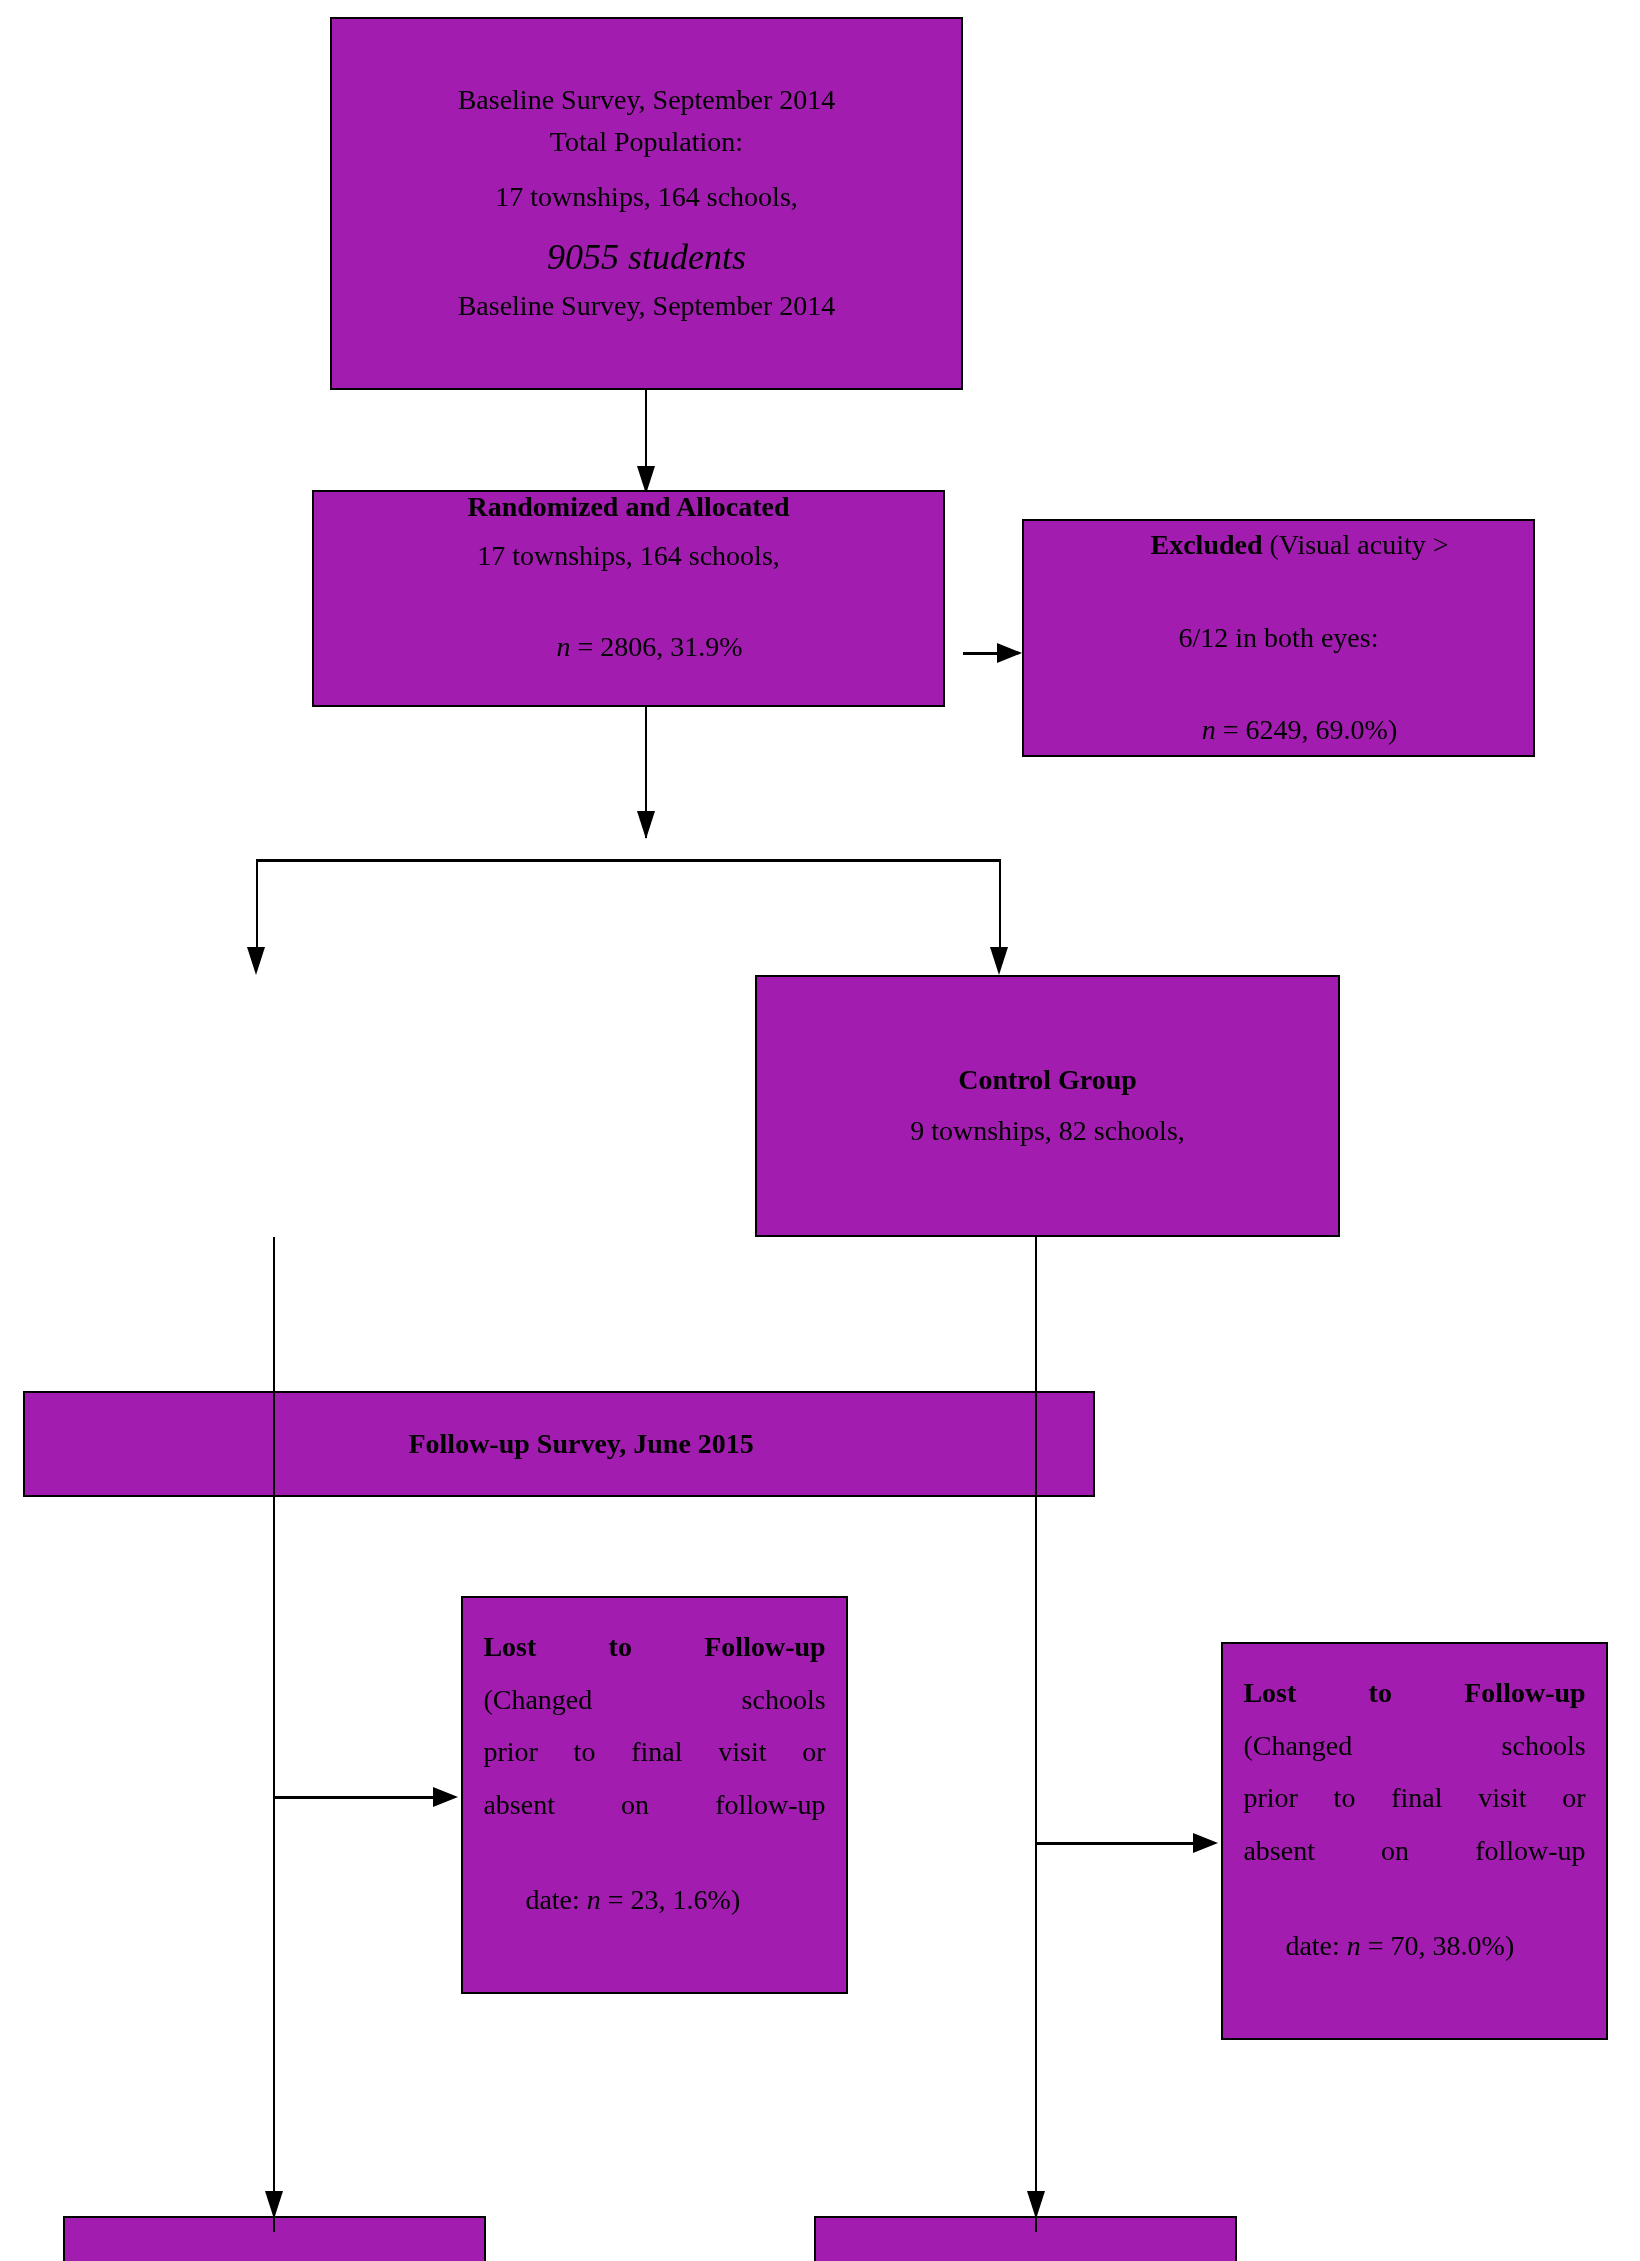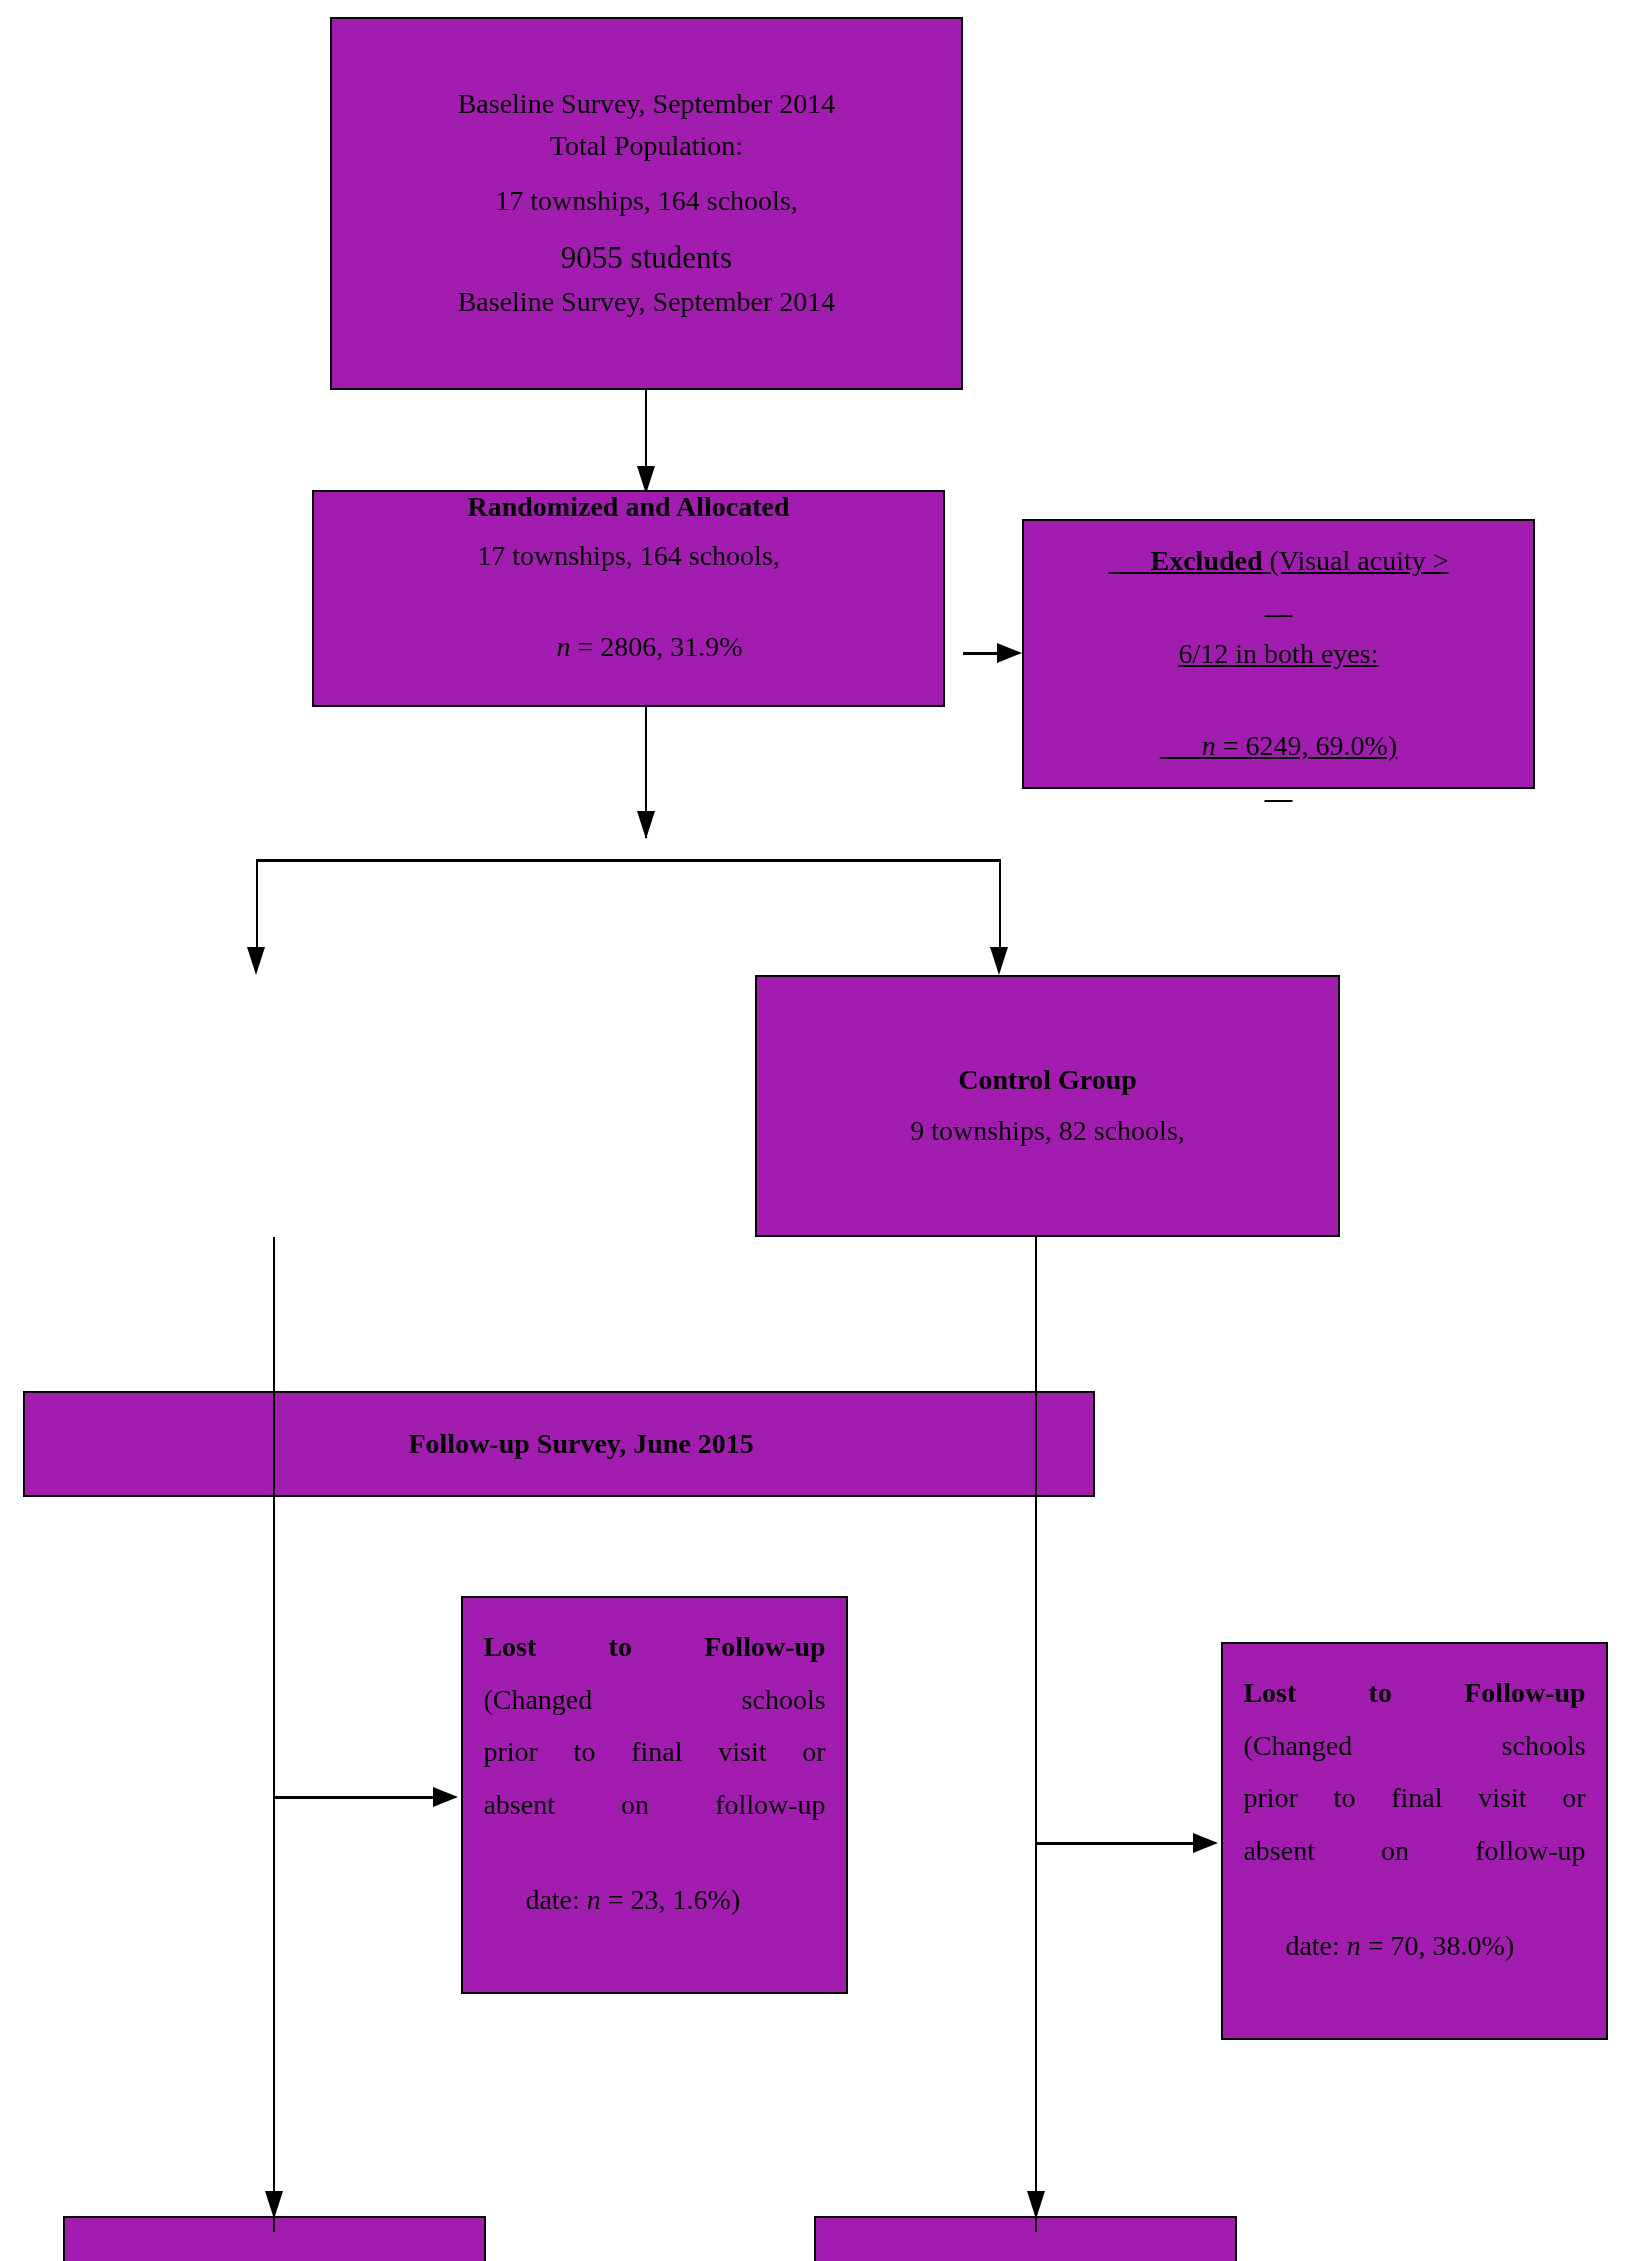--- a/index.html
+++ b/index.html
@@ -78,39 +78,39 @@
 </style>
 </head>
 <body>
 
 <div id="page">
 
   <div class="box" style="left:330px; top:16.7px; width:633px; height:373px; padding:0 27px;">
     <div class="line" style="font-size:28px;">Baseline Survey, September 2014</div>
     <div class="line" style="font-size:28px;">Total Population:</div>
     <div class="line" style="font-size:28px; margin-top:11.8px;">17 townships, 164 schools,</div>
-    <div class="line" style="font-size:31px; margin-top:11.8px;">9055 students</div>
+    <div class="line" style="font-size:36px; margin-top:11.8px;font-style:italic;">9055 students</div>
     <div class="line" style="font-size:28px;">Baseline Survey, September 2014</div>
   </div>
 
   <div class="vline" style="left:645px; top:390px; height:103px;"></div>
   <div class="arrow-down" style="left:637px; top:466px;"></div>
 
   <div class="box" style="left:312px; top:490px; width:633px; height:217px; padding:0 25px;">
     <div class="line b-top" style="font-size:28px;">Randomized and Allocated</div>
     <div class="line" style="font-size:28px; margin-top:6.3px;">17 townships, 164 schools,</div>
     <div class="line" style="font-size:28px; margin-top:6.3px;">
       <em class="nital">n</em><span> = 2806, 31.9%</span>
     </div>
   </div>
 
   <div class="hline" style="left:963px; top:652px; width:36px;"></div>
   <div class="arrow-right" style="left:997px; top:643px;"></div>
 
-  <div class="box" style="left:1022px; top:519px; width:513px; height:270px; padding:0 18px;text-decoration:underline;">
+  <div class="box" style="left:1022px; top:519px; width:513px; height:238px; padding:0 18px;">
     <div class="line" style="font-size:28px;">
       <span class="b-top">Excluded</span><span> (Visual acuity &gt;</span>
     </div>
     <div class="line" style="font-size:28px; margin-top:7.2px;">6/12 in both eyes:</div>
     <div class="line" style="font-size:28px; margin-top:7.2px;">
       <em class="nital">n</em><span> = 6249, 69.0%)</span>
     </div>
   </div>
 
   <div class="vline" style="left:645px; top:707px; height:131px;"></div>

